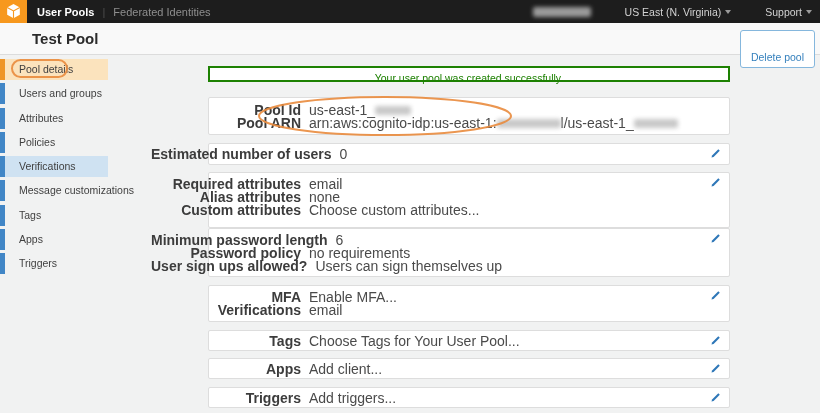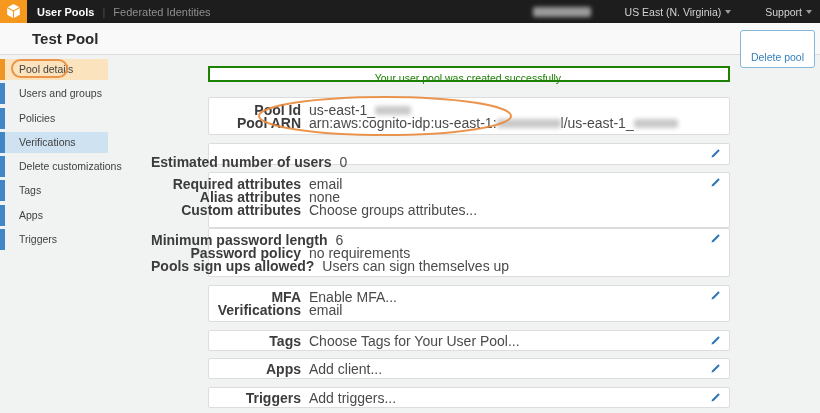--- a/index.html
+++ b/index.html
@@ -103,23 +103,24 @@
   </div>
 
   <div class="titlebar">
     <div class="page-title">Test Pool</div>
     <button class="delete-btn">Delete pool</button>
   </div>
 
   <div class="sidebar">
     <div class="side-item active">Pool details</div>
     <div class="side-item">Users and groups</div>
+    <div class="side-item">Attributes</div>
     <div class="side-item">Policies</div>
     <div class="side-item highlighted">Verifications</div>
-    <div class="side-item">Delete customizations</div>
+    <div class="side-item">Message customizations</div>
     <div class="side-item">Tags</div>
     <div class="side-item">Apps</div>
     <div class="side-item">Triggers</div>
   </div>
 
   <div class="success-box">Your user pool was created successfully.</div>
 
   <div class="card" style="top:97px; height:38px;">
     <div class="rows" style="padding-top:6px;">
       <div class="row">
@@ -131,21 +132,21 @@
       <div class="row">
         <span class="lbl">Pool ARN</span>
         <span class="val">
           <span>arn:aws:cognito-idp:us-east-1:</span><span class="redacted light" style="width:64px;"></span><span>l/us-east-1_</span><span class="redacted light" style="width:44px;"></span>
         </span>
       </div>
     </div>
   </div>
 
   <div class="card" style="top:143px; height:22px;">
-    <div class="rows" style="padding-top:4px;margin-top:8px;">
+    <div class="rows" style="padding-top:4px;">
       <div class="row">
         <span class="lbl wide">Estimated number of users</span>
         <span class="val">0</span>
       </div>
     </div>
     <svg class="pencil" viewBox="0 0 16 16">
         <path d="M12.1 1.9 L14.2 4 L5.2 13 L2.1 13.9 L3 10.8 Z" fill="#2e77b8"></path>
       </svg>
   </div>
 
@@ -154,40 +155,40 @@
       <div class="row">
         <span class="lbl wide">Required attributes</span>
         <span class="val">email</span>
       </div>
       <div class="row">
         <span class="lbl wide">Alias attributes</span>
         <span class="val">none</span>
       </div>
       <div class="row">
         <span class="lbl wide">Custom attributes</span>
-        <span class="val link">Choose groups attributes...</span>
+        <span class="val link">Choose custom attributes...</span>
       </div>
     </div>
     <svg class="pencil" viewBox="0 0 16 16">
         <path d="M12.1 1.9 L14.2 4 L5.2 13 L2.1 13.9 L3 10.8 Z" fill="#2e77b8"></path>
       </svg>
   </div>
 
   <div class="card" style="top:228px; height:49px;">
     <div class="rows">
       <div class="row">
         <span class="lbl wide">Minimum password length</span>
         <span class="val">6</span>
       </div>
       <div class="row">
         <span class="lbl wide">Password policy</span>
         <span class="val">no requirements</span>
       </div>
       <div class="row">
-        <span class="lbl wide">Pools sign ups allowed?</span>
+        <span class="lbl wide">User sign ups allowed?</span>
         <span class="val">Users can sign themselves up</span>
       </div>
     </div>
     <svg class="pencil" viewBox="0 0 16 16">
         <path d="M12.1 1.9 L14.2 4 L5.2 13 L2.1 13.9 L3 10.8 Z" fill="#2e77b8"></path>
       </svg>
   </div>
 
   <div class="card" style="top:285px; height:37px;">
     <div class="rows" style="">

